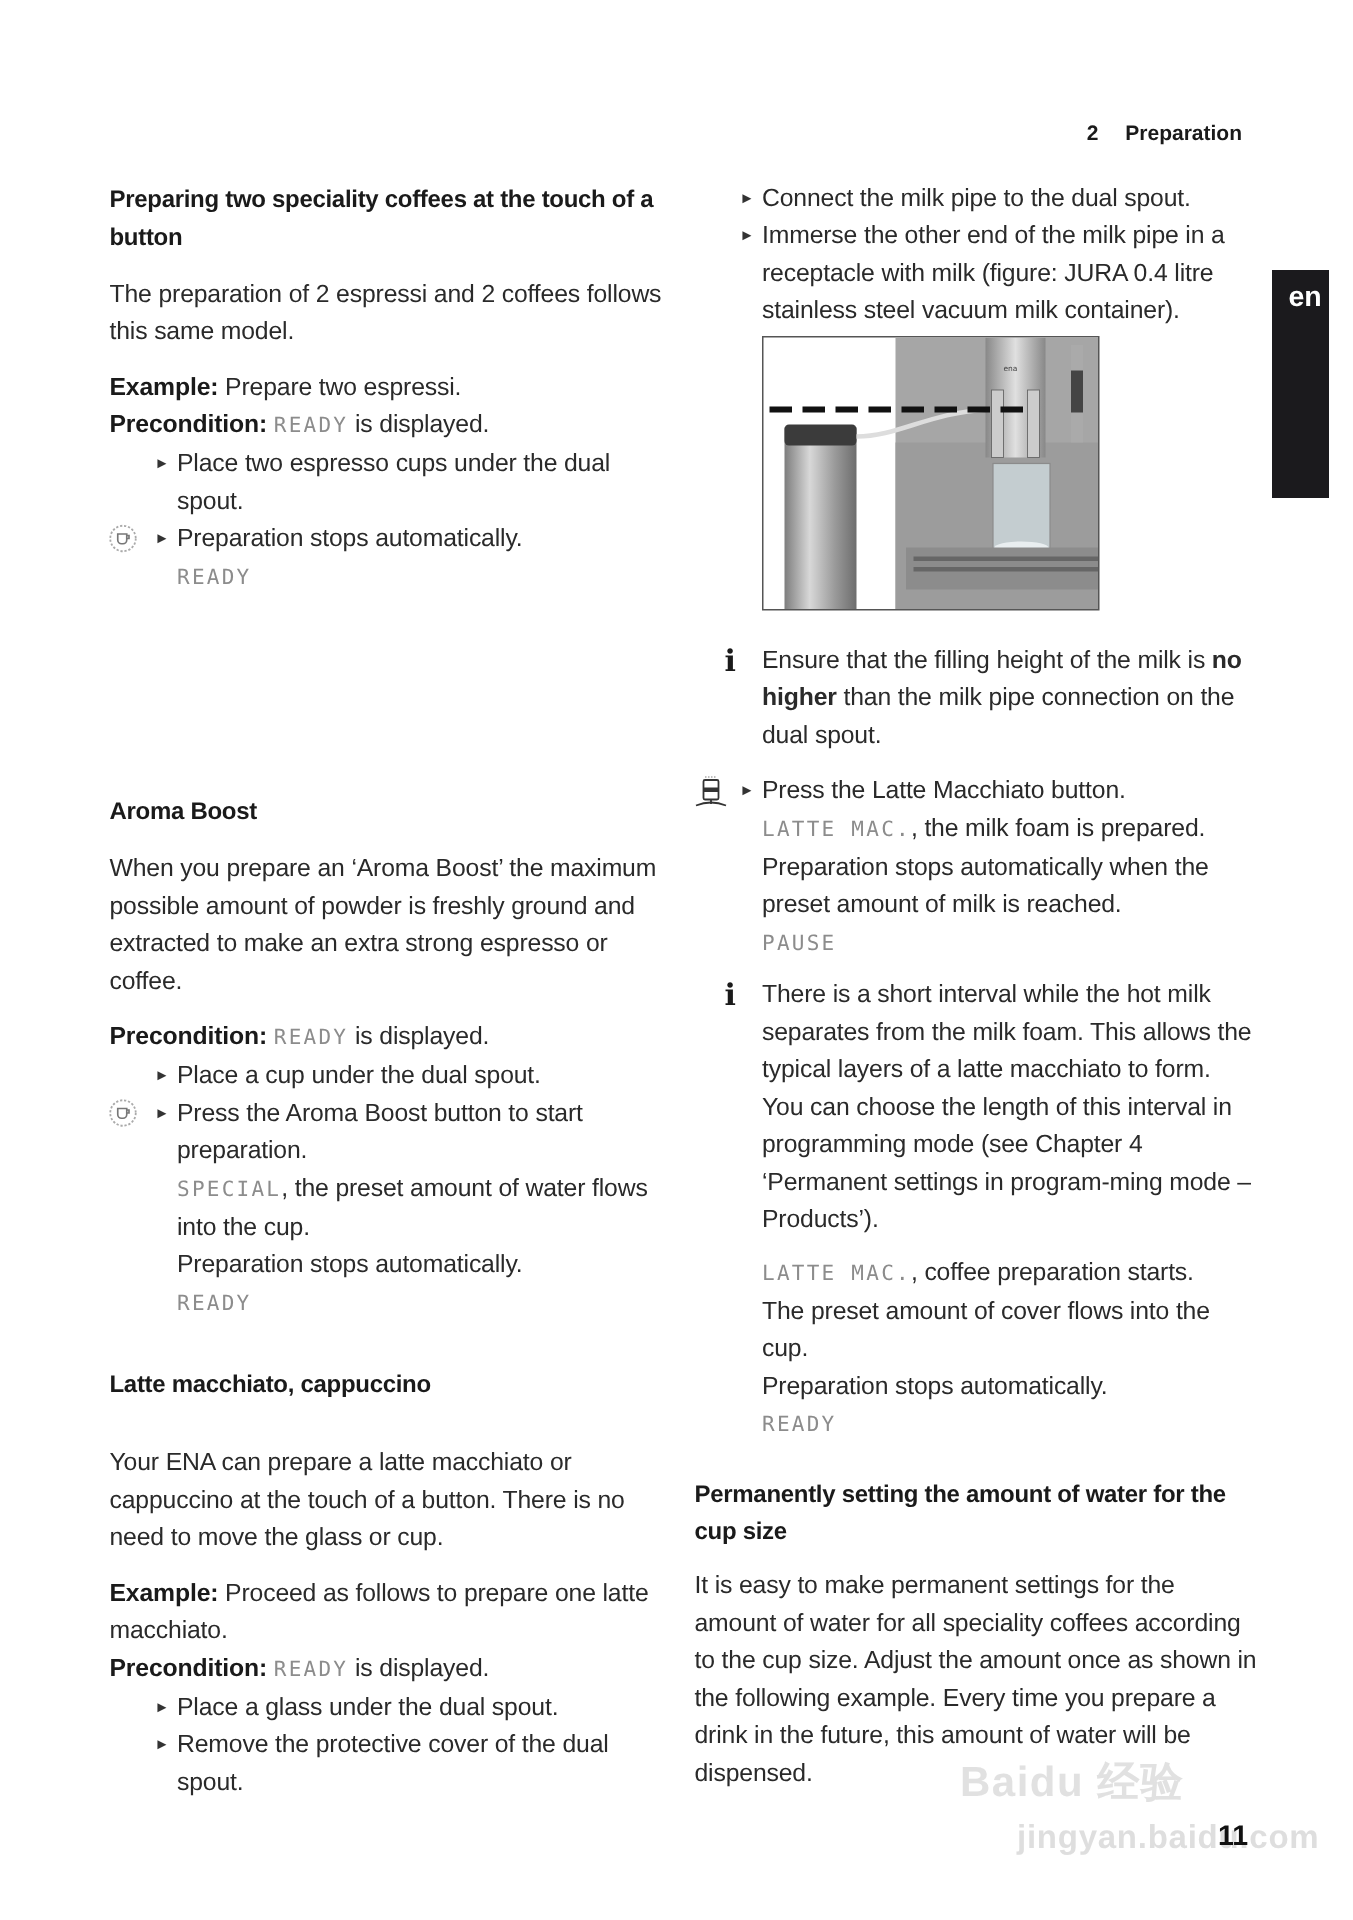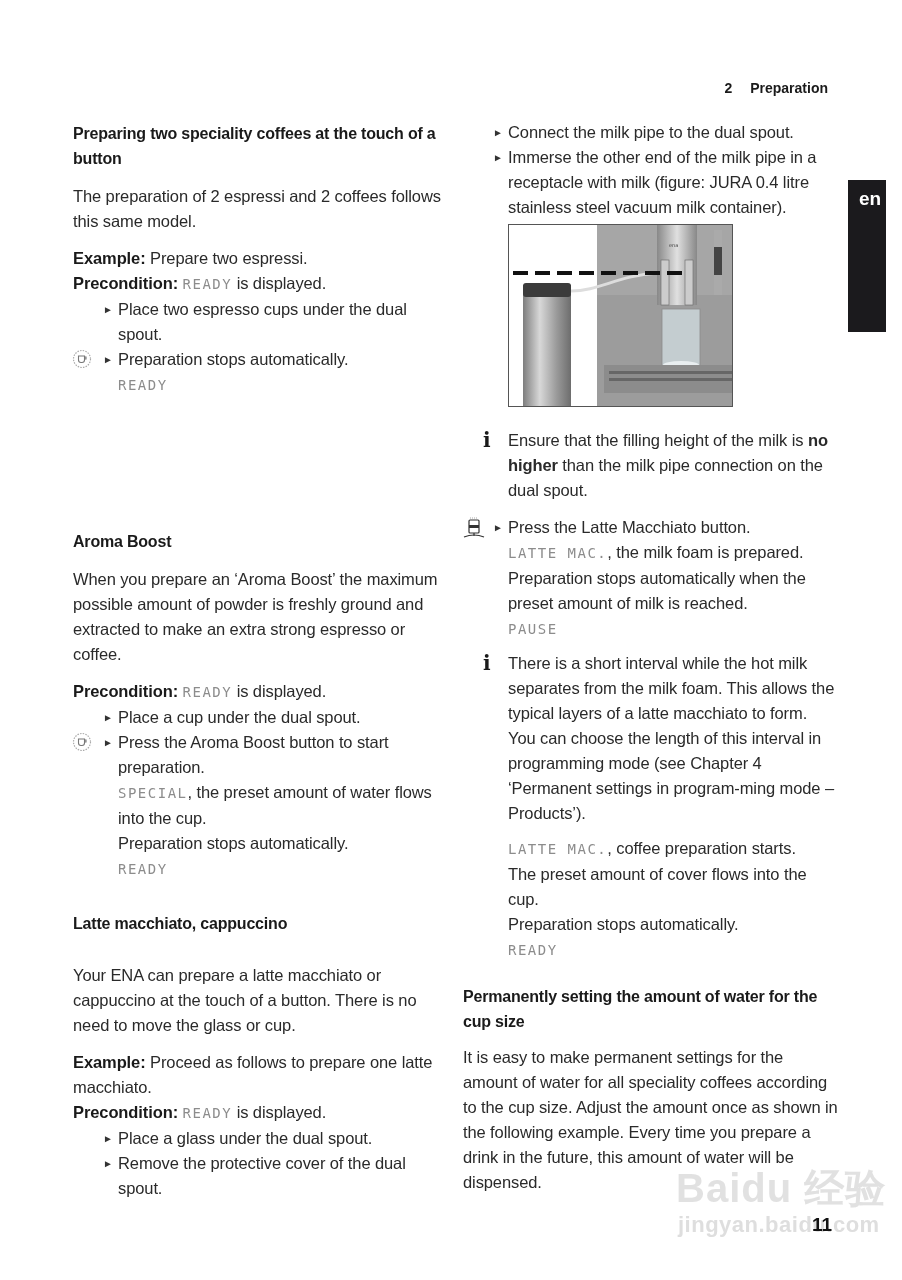--- a/index.html
+++ b/index.html
@@ -37,22 +37,22 @@
     position: absolute; left: 20px; top: 0; font-family: "DejaVu Serif", "Liberation Serif", serif;
     font-weight: bold; font-size: 20px; color: #1a1a1a;
   }
   .info { position: relative; padding-left: 45px; }
   .figure {
     position: absolute; left: 508px; top: 224px; width: 225px; height: 183px;
     border: 1px solid #555; box-sizing: border-box; background: #fff; overflow: hidden;
   }
   .page-num { left: 812px; top: 1214px; font-size: 19px; font-weight: bold; color: #111; }
   .watermark {
-    left: 640px; top: 1168px; color: rgba(200,200,200,0.55); font-weight: bold; font-size: 40px;
-    letter-spacing: 1px; line-height: 40px; margin-left: 36px;
+    left: 640px; top: 1168px; color: rgba(200,200,200,0.55); font-weight: bold; font-size: 28px;
+    letter-spacing: 1px; line-height: 40px;
   }
   .watermark2 { left: 678px; top: 1212px; color: rgba(200,200,200,0.6); font-size: 22px; font-weight: bold; letter-spacing: 0.5px; }
 </style>
 </head>
 <body>
 
 <div class="abs header">
   <span class="num">2</span>
   <span>Preparation</span>
 </div>

